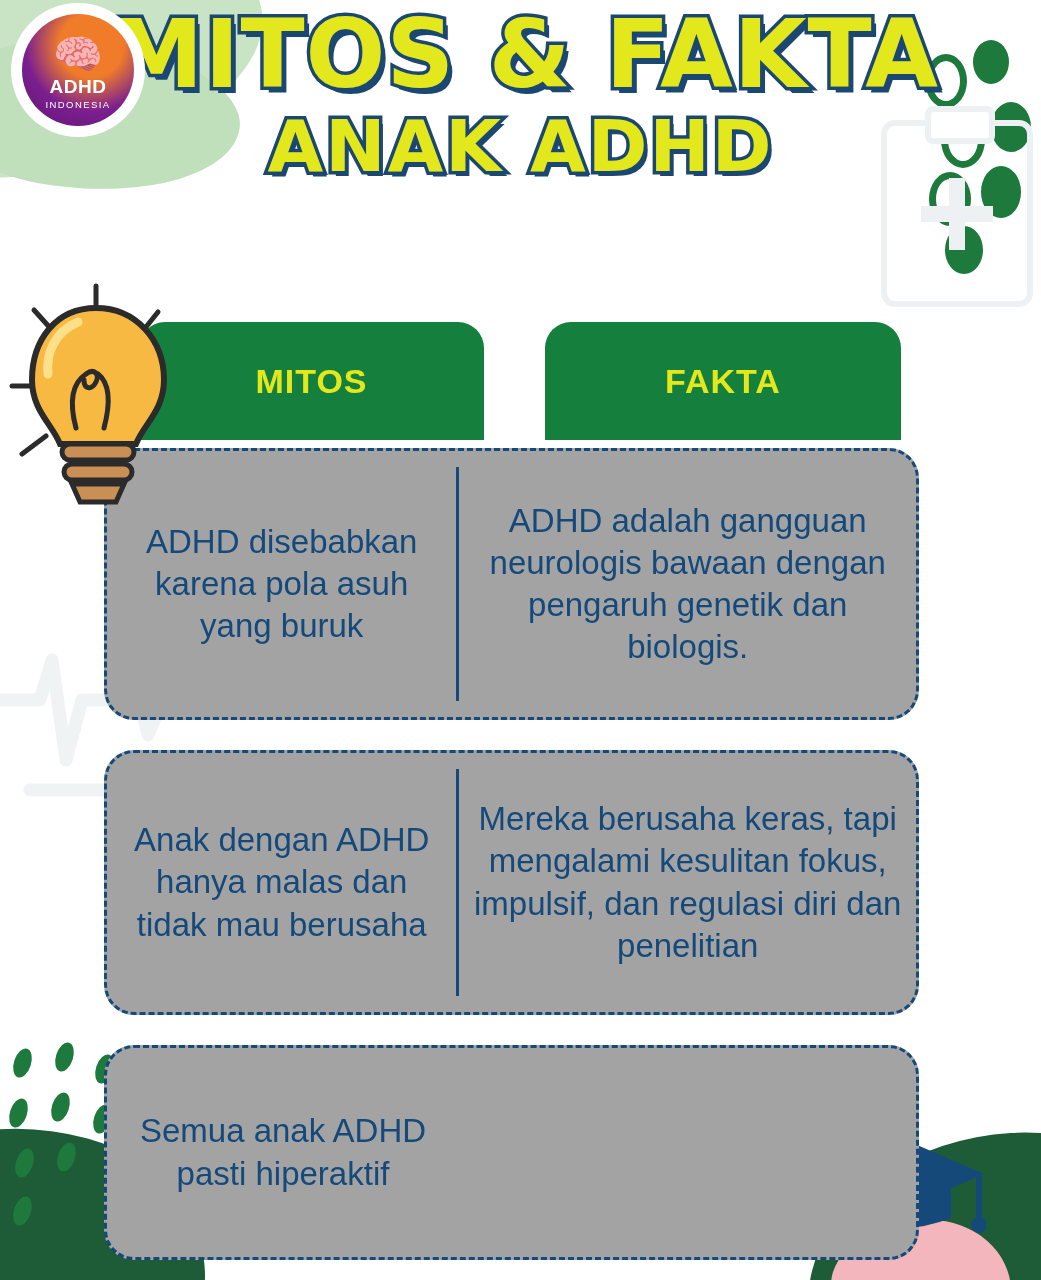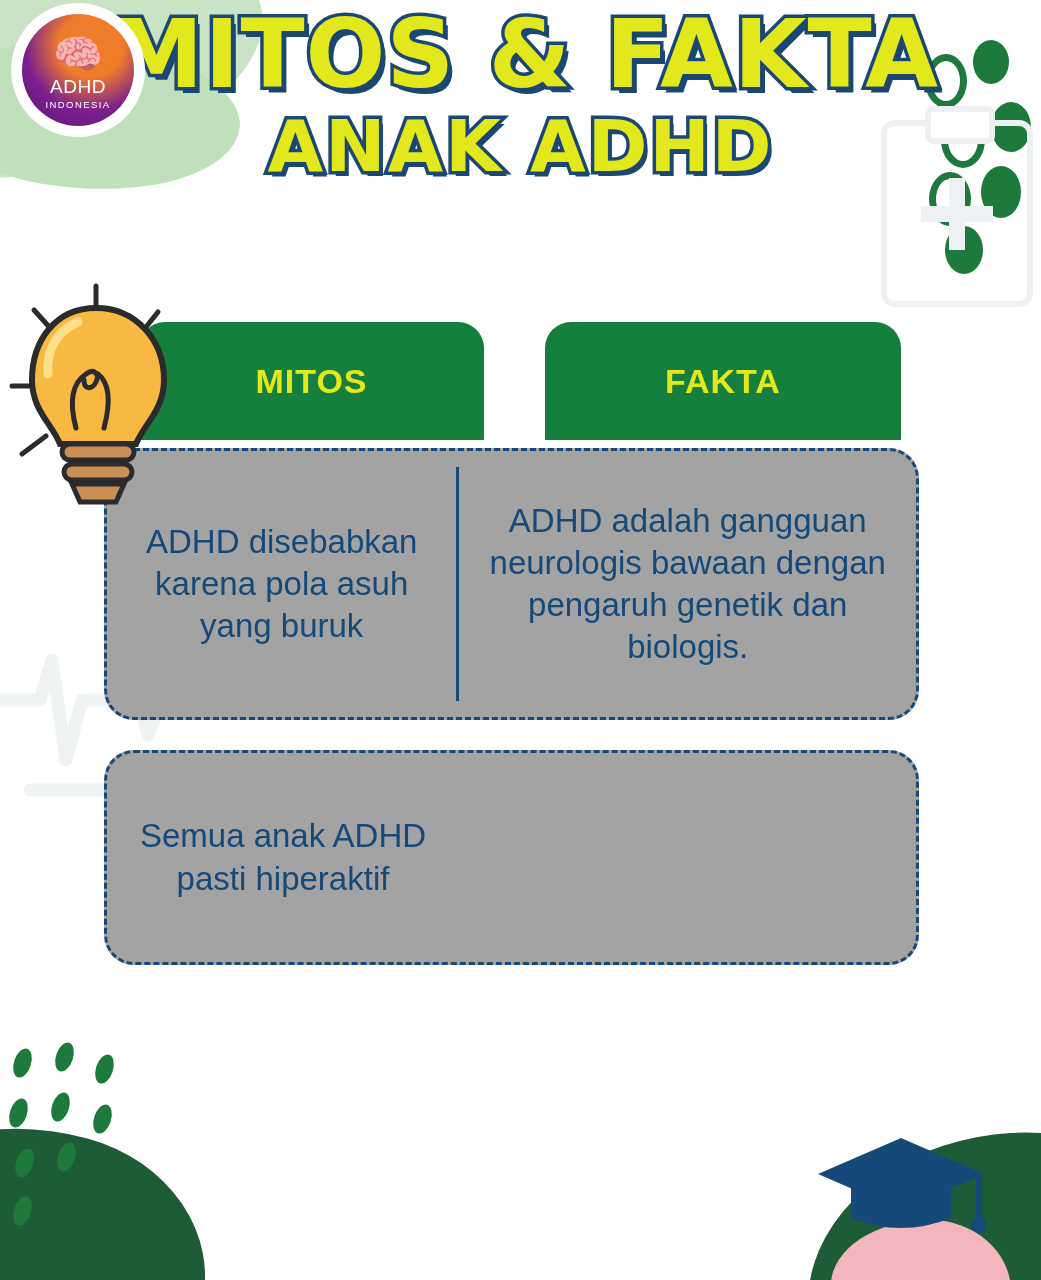--- a/index.html
+++ b/index.html
@@ -153,21 +153,21 @@
     position: relative;
   }
   .logo-brain {
     font-size: 40px;
     line-height: 1;
     margin-top: 4px;
     filter: grayscale(0.1);
   }
   .logo-title {
     color: #ffffff;
-    font-weight: normal;
+    font-weight: bold;
     font-size: 19px;
     letter-spacing: .5px;
     margin-top: 2px;
   }
   .logo-sub {
     color: #ffffff;
     font-size: 9.5px;
     letter-spacing: 1.4px;
     margin-top: 1px;
   }
@@ -359,18 +359,22 @@
   <div class="col-head fakta">FAKTA</div>
 </div>
 
 <div class="rows">
 
   <div class="row r1">
     <div class="cell myth">ADHD disebabkan karena pola asuh yang buruk</div>
     <div class="cell fact">ADHD adalah gangguan neurologis bawaan dengan pengaruh genetik dan biologis.</div>
   </div>
 
+  <div class="row r2">
+    <div class="cell myth">Anak dengan ADHD hanya malas dan tidak mau berusaha</div>
+    <div class="cell fact">Mereka berusaha keras, tapi mengalami kesulitan fokus, impulsif, dan regulasi diri dan penelitian</div>
+  </div>
 
   <div class="row r3">
     <div class="cell myth">Semua anak ADHD pasti hiperaktif</div>
   </div>
 
 </div>
 
 </body></html>

